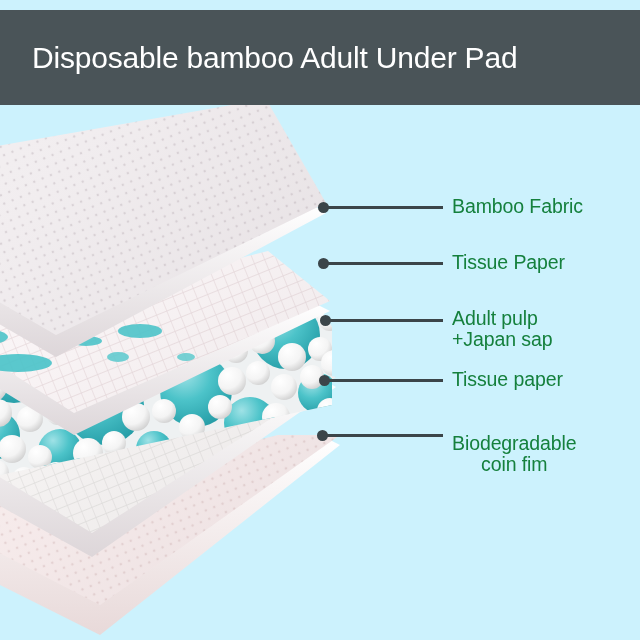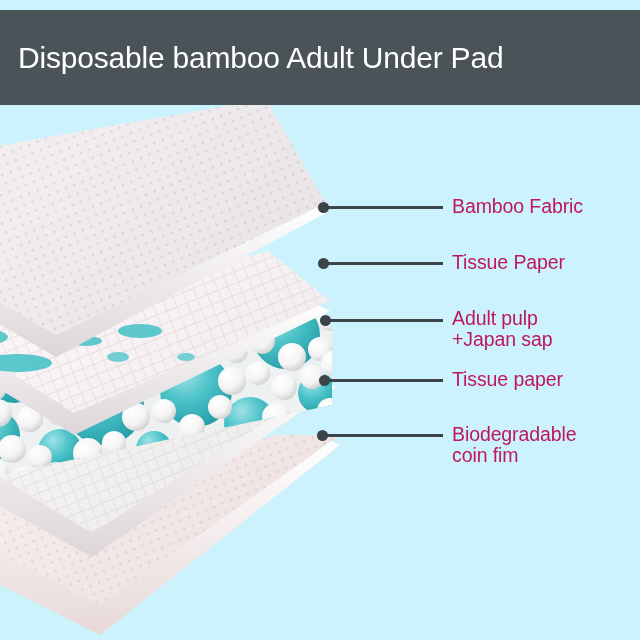--- a/index.html
+++ b/index.html
@@ -31,42 +31,42 @@
     background: #4a5458;
     display: flex;
     align-items: center;
     overflow: hidden;
   }
   #title-text {
     color: #ffffff;
     font-size: 30px;
     font-weight: 400;
     letter-spacing: -0.2px;
-    padding-left: 18px;
+    padding-left: 32px;
     white-space: nowrap;
     font-family: "Liberation Sans", sans-serif;
   }
 
   
   #diagram {
     position: absolute;
     left: 0;
     top: 105px;
     width: 640px;
     height: 535px;
   }
   #diagram svg { display: block; }
 
   
   .callout {
     position: absolute;
     font-family: "Liberation Sans", sans-serif;
     font-size: 19.5px;
     line-height: 21px;
-    color: #be185d;
+    color: #15803d;
     white-space: pre-line;
     letter-spacing: -0.1px;
   }
 
   
   .leader {
     position: absolute;
     height: 3px;
     background: #3b4549;
   }
@@ -279,17 +279,17 @@
       <div class="callout" style="left: 452px; top: 252px;">Tissue Paper</div>
       <div class="leader-dot" style="left: 320px; top: 315px; background: rgb(59, 69, 73);"></div>
       <div class="leader" style="left: 325px; top: 318.5px; width: 118px; background: rgb(59, 69, 73);"></div>
       <div class="callout" style="left: 452px; top: 308px;">Adult pulp
 +Japan sap</div>
       <div class="leader-dot" style="left: 319px; top: 375px; background: rgb(59, 69, 73);"></div>
       <div class="leader" style="left: 324px; top: 378.5px; width: 119px; background: rgb(59, 69, 73);"></div>
       <div class="callout" style="left: 452px; top: 369px;">Tissue paper</div>
       <div class="leader-dot" style="left: 317px; top: 430px; background: rgb(59, 69, 73);"></div>
       <div class="leader" style="left: 322px; top: 433.5px; width: 121px; background: rgb(59, 69, 73);"></div>
-      <div class="callout" style="left: 452px; top: 424px;">Biodegradable
+      <div class="callout" style="left: 452px; top: 433px; text-align: center;">Biodegradable
 coin fim</div>
     </div>
 
 </div>
 
 </body></html>

